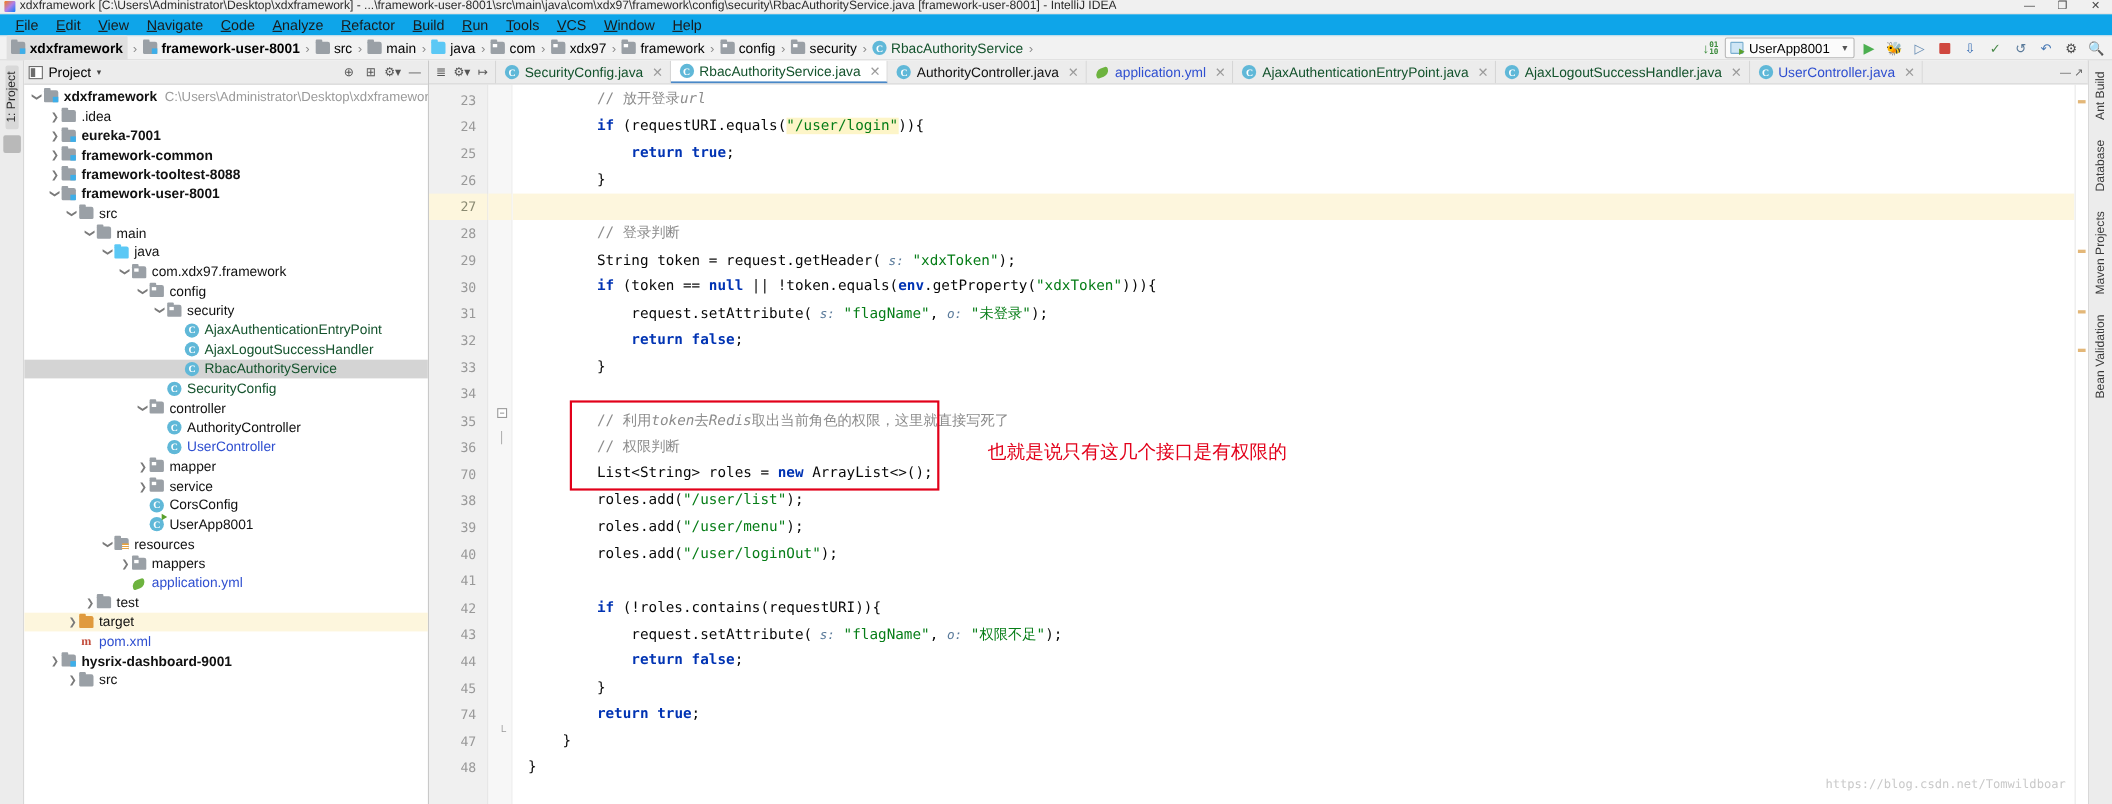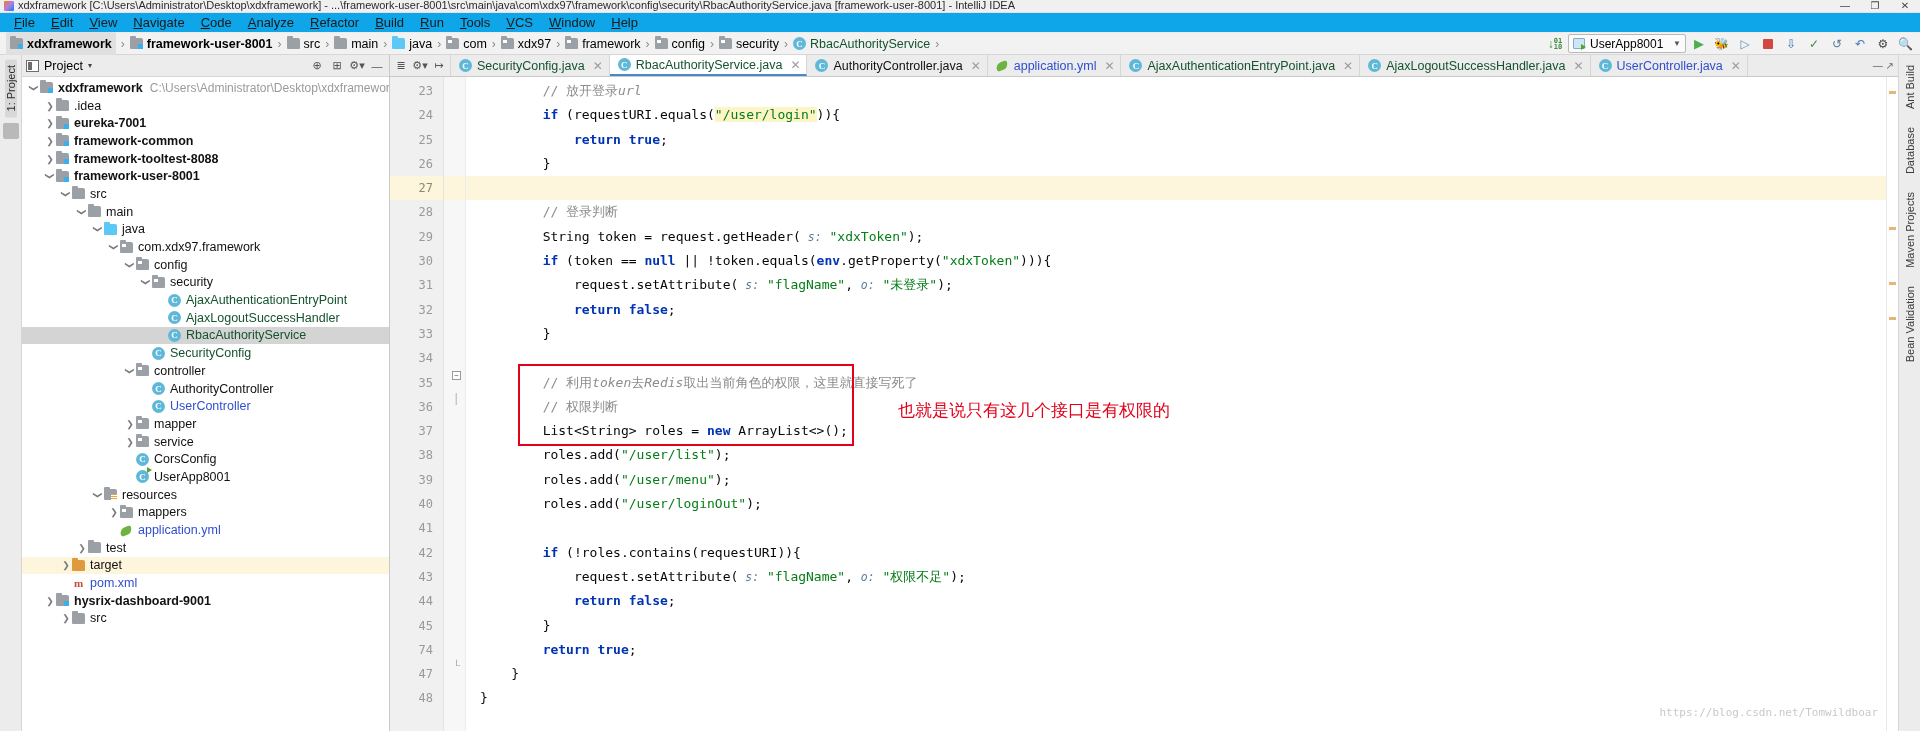--- a/index.html
+++ b/index.html
@@ -695,21 +695,21 @@
             <div class="gline cur">27</div>
             <div class="gline">28</div>
             <div class="gline">29</div>
             <div class="gline">30</div>
             <div class="gline">31</div>
             <div class="gline">32</div>
             <div class="gline">33</div>
             <div class="gline">34</div>
             <div class="gline">35</div>
             <div class="gline">36</div>
-            <div class="gline">37</div>
+            <div class="gline">70</div>
             <div class="gline">38</div>
             <div class="gline">39</div>
             <div class="gline">40</div>
             <div class="gline">41</div>
             <div class="gline">42</div>
             <div class="gline">43</div>
             <div class="gline">44</div>
             <div class="gline">45</div>
             <div class="gline">74</div>
             <div class="gline">47</div>

